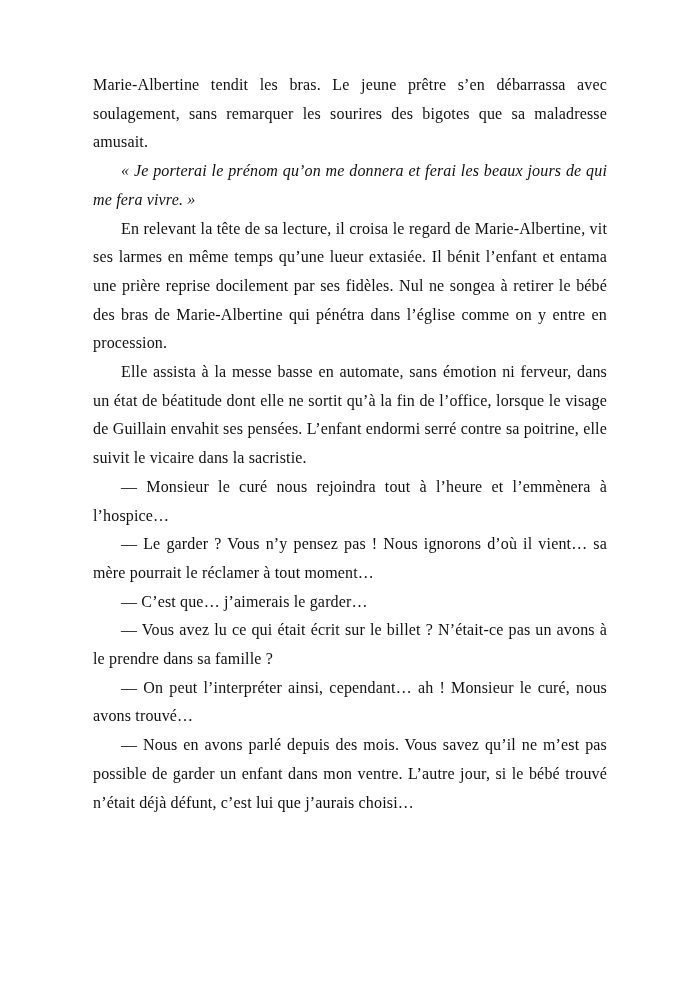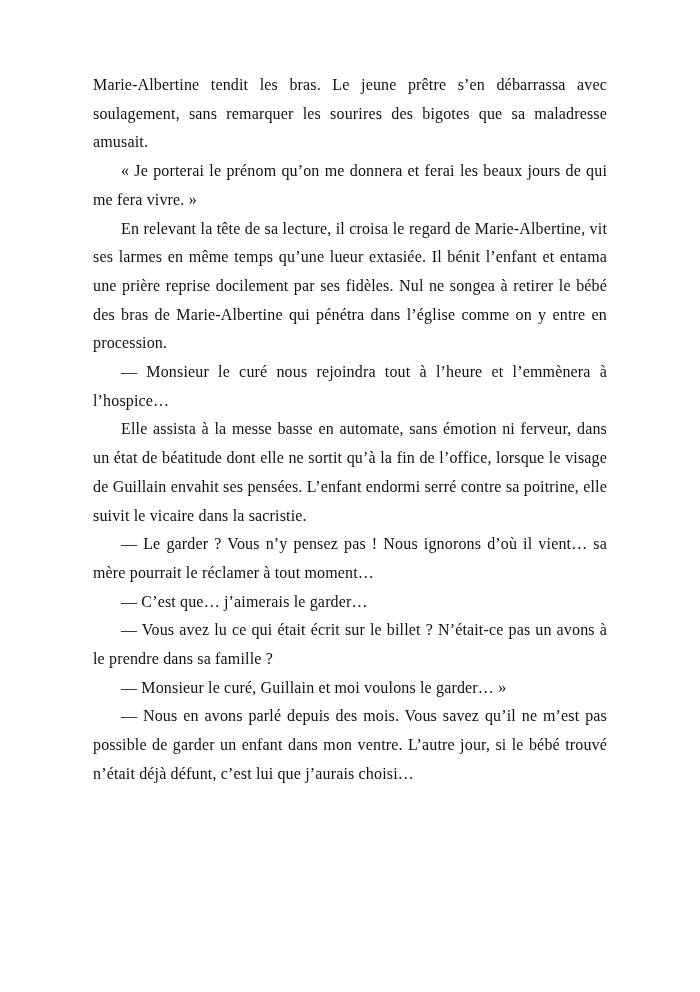--- a/index.html
+++ b/index.html
@@ -28,31 +28,32 @@
   }
   .para {
     margin: 0;
     padding: 0;
     text-indent: 28px;
   }
   .para.no-indent {
     text-indent: 0;
   }
   .para.italic {
+    font-style: italic;
   }
 </style>
 </head>
 <body>
 
 <div class="book-page">
   <div class="text-block">
     <p class="para no-indent">Marie-Albertine tendit les bras. Le jeune prêtre s’en débarrassa avec soulagement, sans remarquer les sourires des bigotes que sa maladresse amusait.</p>
     <p class="para italic">« Je porterai le prénom qu’on me donnera et ferai les beaux jours de qui me fera vivre. »</p>
     <p class="para">En relevant la tête de sa lecture, il croisa le regard de Marie-Albertine, vit ses larmes en même temps qu’une lueur extasiée. Il bénit l’enfant et entama une prière reprise docilement par ses fidèles. Nul ne songea à retirer le bébé des bras de Marie-Albertine qui pénétra dans l’église comme on y entre en procession.</p>
+    <p class="para">Elle assista à la messe basse en automate, sans émotion ni ferveur, dans un état de béatitude dont elle ne sortit qu’à la fin de l’office, lorsque le visage de Guillain envahit ses pensées. L’enfant endormi serré contre sa poitrine, elle suivit le vicaire dans la sacristie.</p>
     <p class="para">— Monsieur le curé nous rejoindra tout à l’heure et l’emmènera à l’hospice…</p>
-    <p class="para">Elle assista à la messe basse en automate, sans émotion ni ferveur, dans un état de béatitude dont elle ne sortit qu’à la fin de l’office, lorsque le visage de Guillain envahit ses pensées. L’enfant endormi serré contre sa poitrine, elle suivit le vicaire dans la sacristie.</p>
     <p class="para">— Le garder ? Vous n’y pensez pas ! Nous ignorons d’où il vient… sa mère pourrait le réclamer à tout moment…</p>
     <p class="para">— C’est que… j’aimerais le garder…</p>
     <p class="para">— Vous avez lu ce qui était écrit sur le billet ? N’était-ce pas un avons à le prendre dans sa famille ?</p>
-    <p class="para">— Monsieur le curé, Guillain et moi voulons le garder… »</p>
+    <p class="para">— On peut l’interpréter ainsi, cependant… ah ! Monsieur le curé, nous avons trouvé…</p>
     <p class="para">— Nous en avons parlé depuis des mois. Vous savez qu’il ne m’est pas possible de garder un enfant dans mon ventre. L’autre jour, si le bébé trouvé n’était déjà défunt, c’est lui que j’aurais choisi…</p>
   </div>
 </div>
 
 </body></html>

